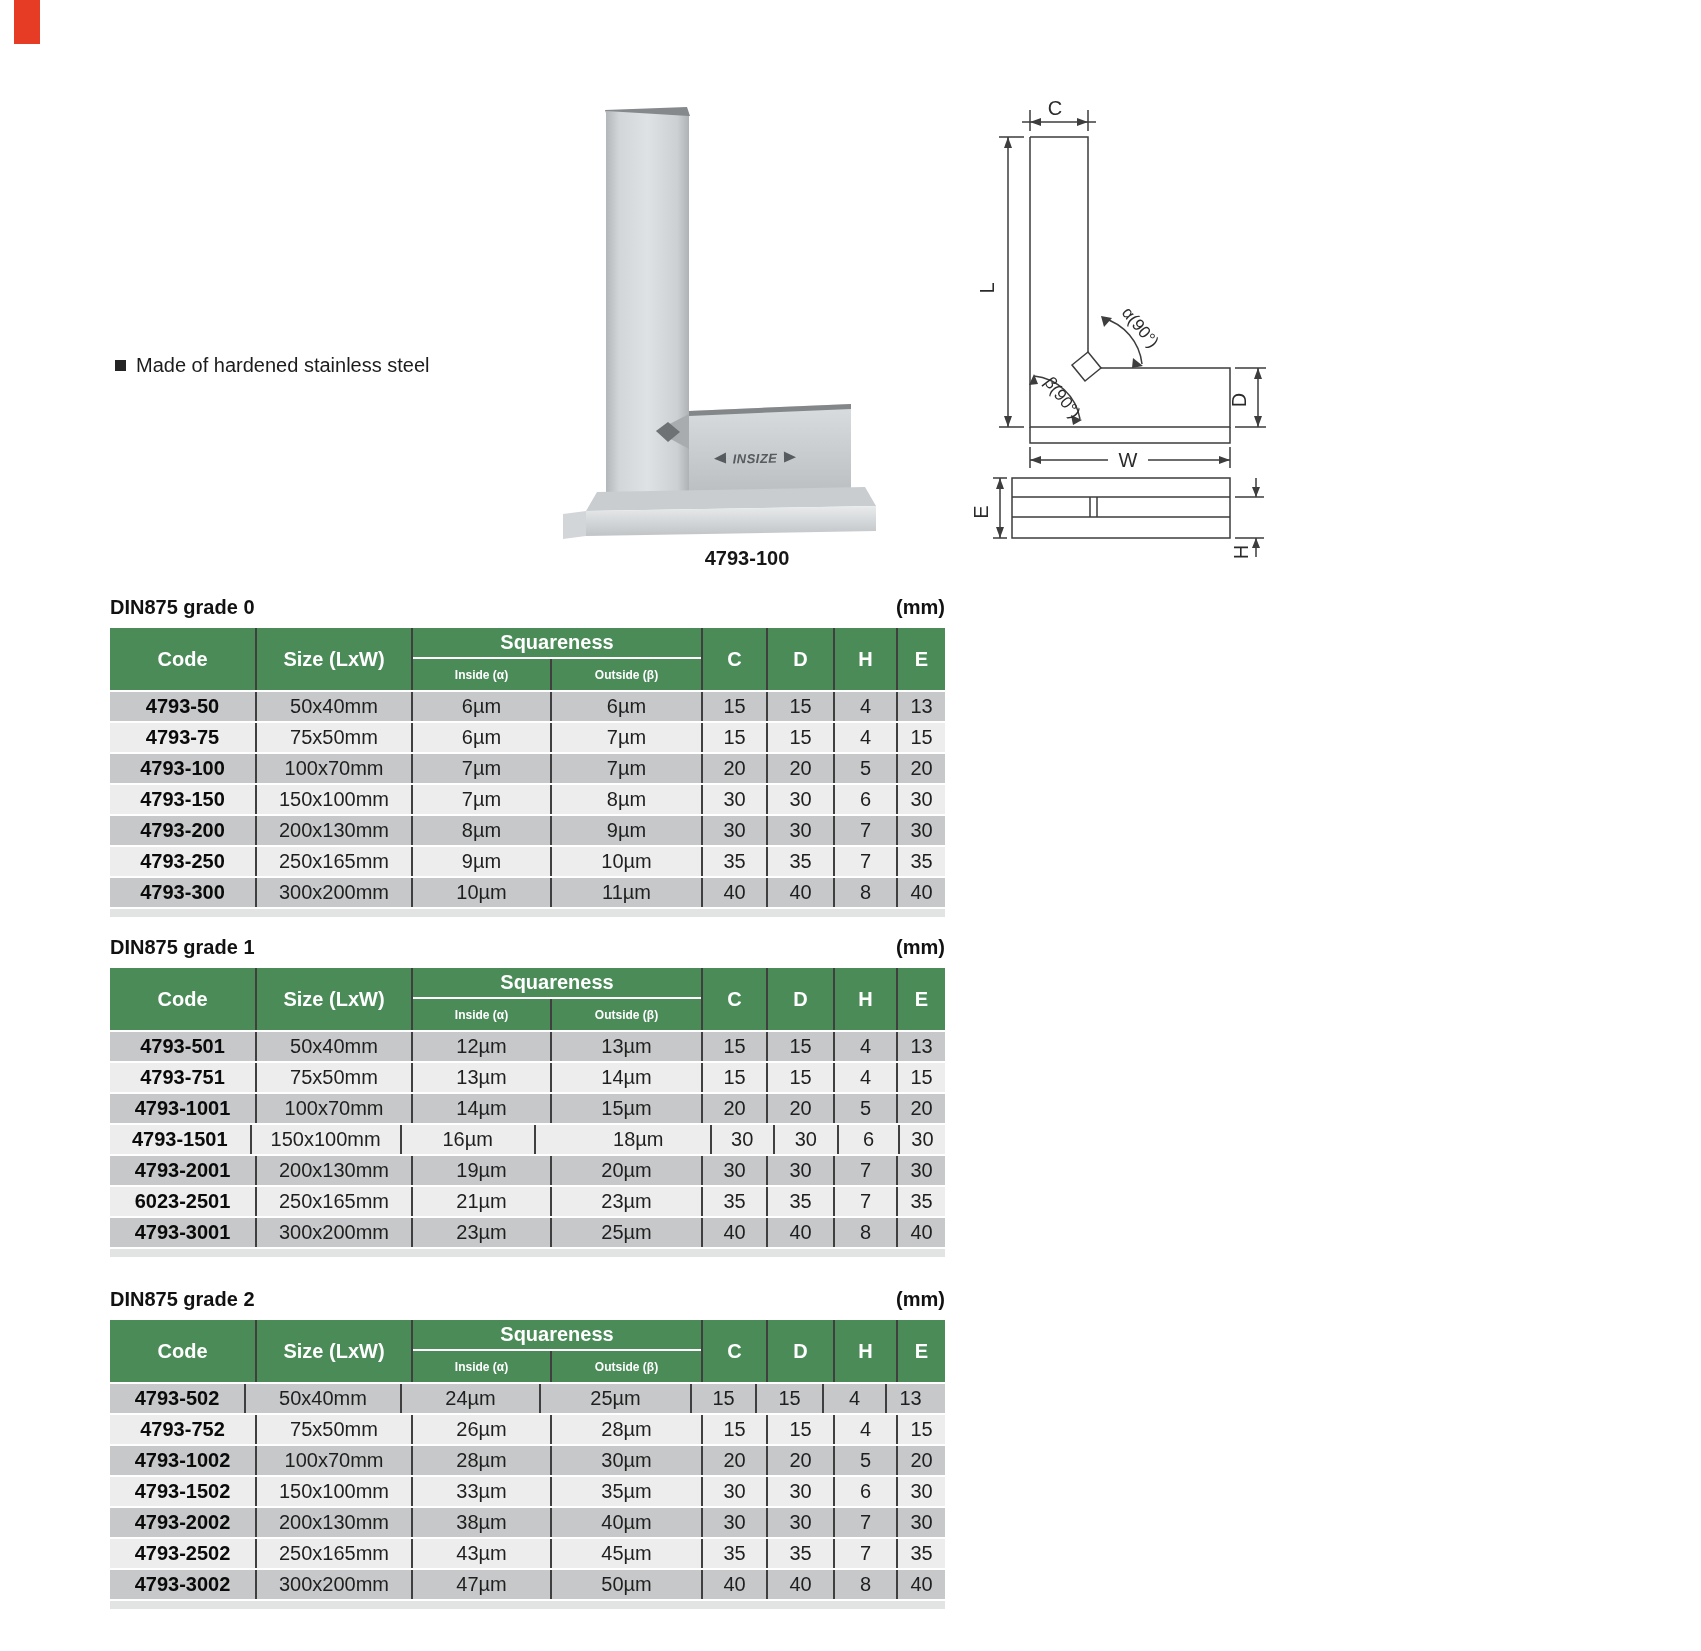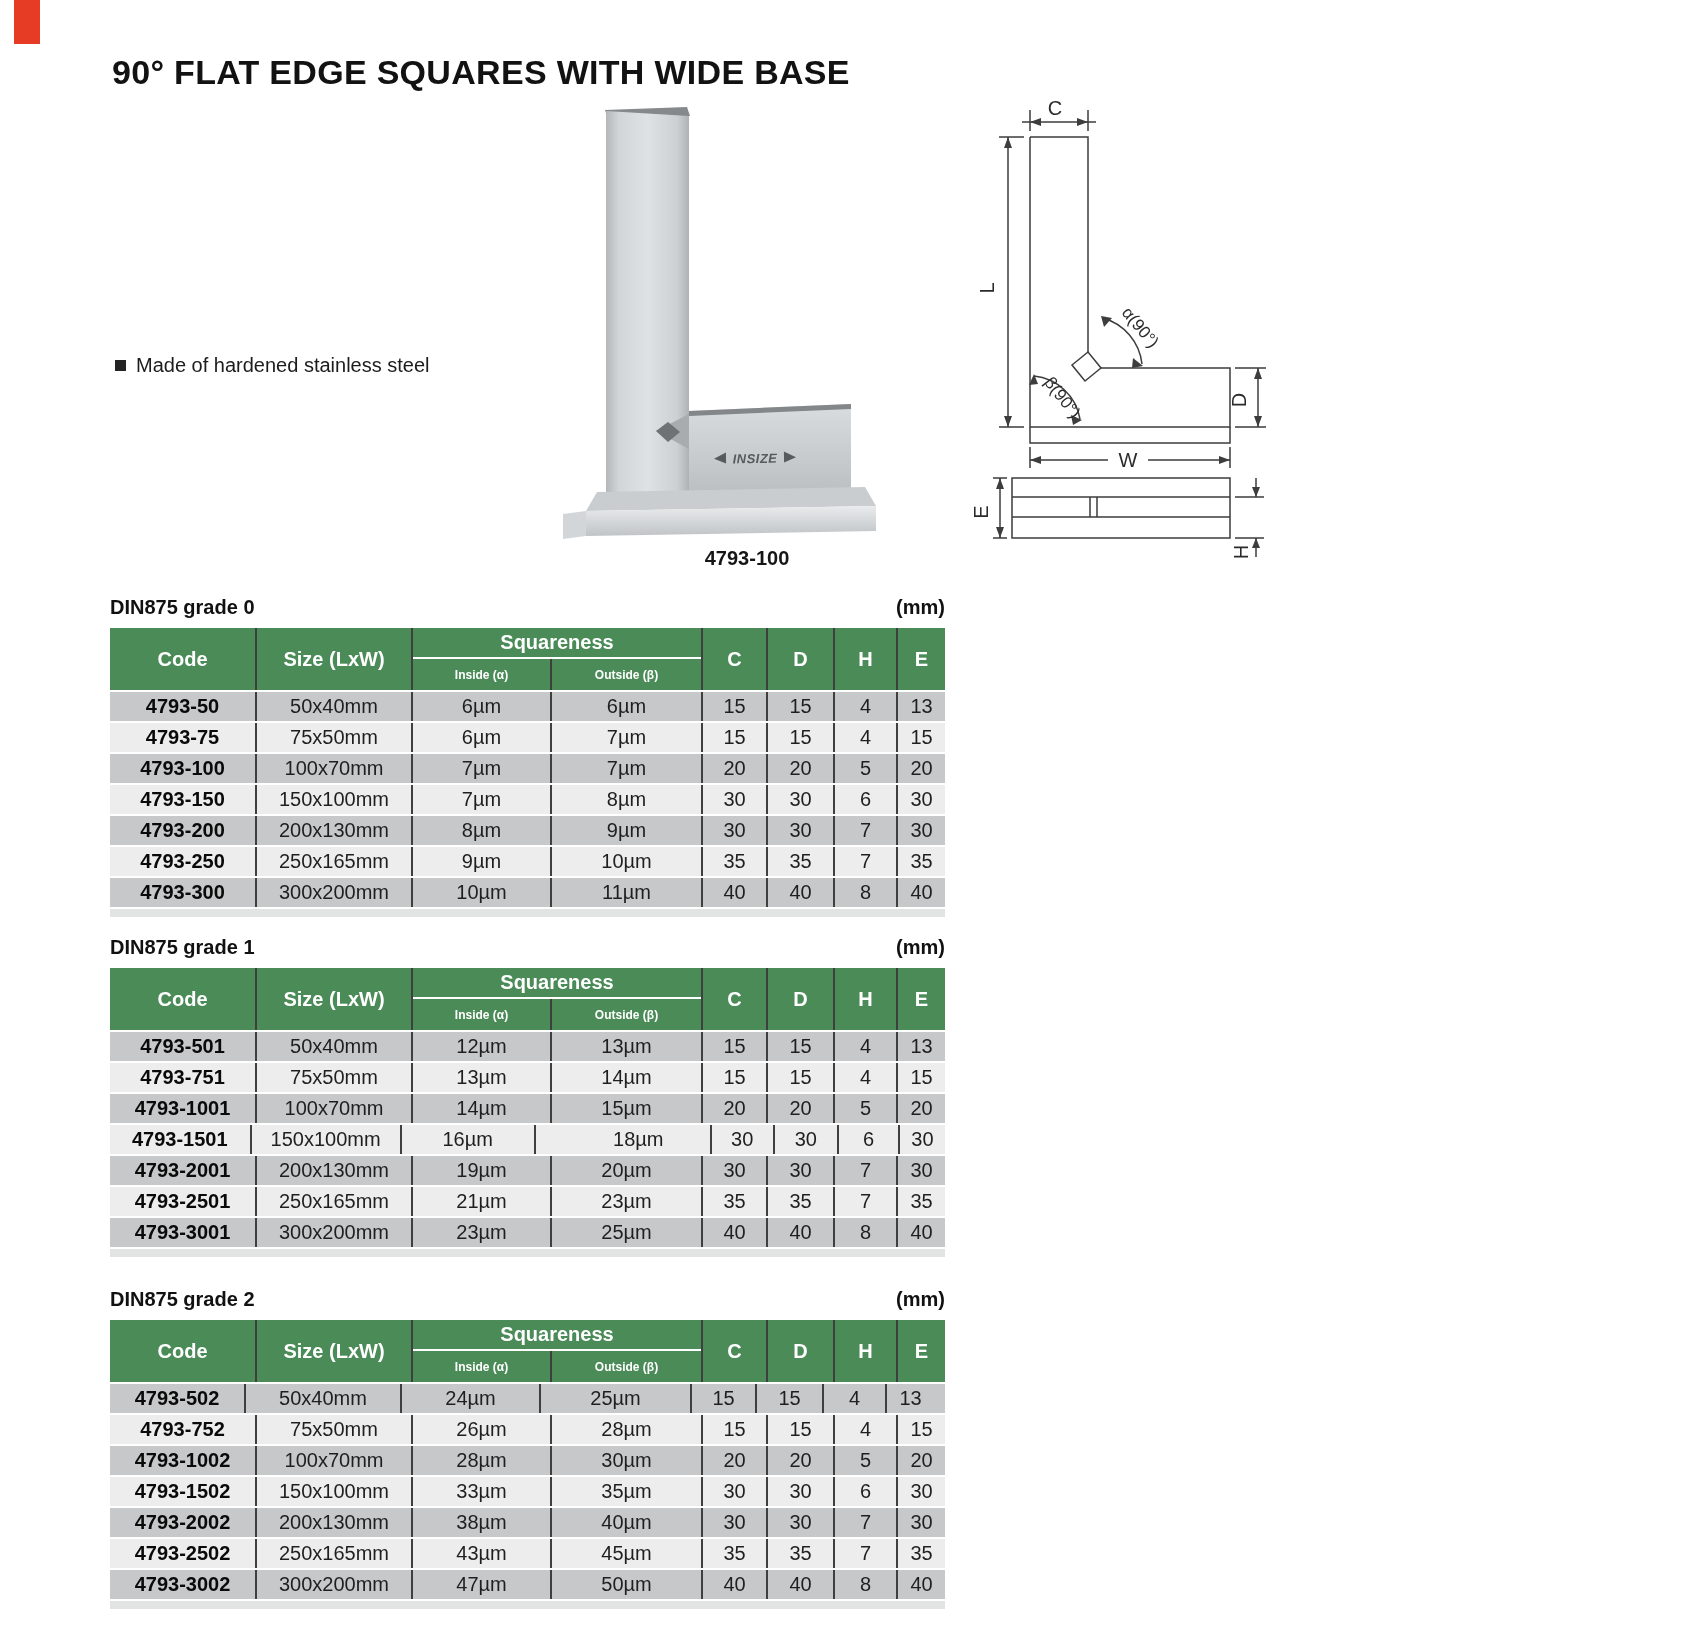--- a/index.html
+++ b/index.html
@@ -43,21 +43,20 @@
   .cell.last{border-right:none;}
   .strip{height:8px;background:#e2e3e3;margin-top:2px;}
 </style>
 </head>
 <body>
 
 <div class="page" style="--green: #4a8b58; --row-dark: #c7c8c9; --row-light: #ededee; --red: #e63c25; --bdr: #3f3f3f;">
 
   <div class="corner-tab"></div>
 
-  <div class="page-title">90° FLAT EDGE SQUARES WITH WIDE BASE</div>
 
   <div class="feature">
     <div class="sq"></div>
     <div class="txt">Made of hardened stainless steel</div>
   </div>
 
   <svg class="photo-svg" viewBox="540 95 360 445">
     <defs>
       <linearGradient id="gBlade" x1="0" y1="0" x2="1" y2="0">
         <stop offset="0" stop-color="#b3b7ba"></stop>
@@ -323,21 +322,21 @@
         <div class="cell code" style="width: 147px;">4793-2001</div>
         <div class="cell" style="width: 156px;">200x130mm</div>
         <div class="cell" style="width: 139px;">19µm</div>
         <div class="cell" style="width: 151px;">20µm</div>
         <div class="cell" style="width: 65px;">30</div>
         <div class="cell" style="width: 67px;">30</div>
         <div class="cell" style="width: 63px;">7</div>
         <div class="cell last" style="width: 47px;">30</div>
       </div>
       <div class="row light">
-        <div class="cell code" style="width: 147px;">4793-2501</div>
+        <div class="cell code" style="width: 147px;">6023-2501</div>
         <div class="cell" style="width: 156px;">250x165mm</div>
         <div class="cell" style="width: 139px;">21µm</div>
         <div class="cell" style="width: 151px;">23µm</div>
         <div class="cell" style="width: 65px;">35</div>
         <div class="cell" style="width: 67px;">35</div>
         <div class="cell" style="width: 63px;">7</div>
         <div class="cell last" style="width: 47px;">35</div>
       </div>
       <div class="row dark">
         <div class="cell code" style="width: 147px;">4793-3001</div>

